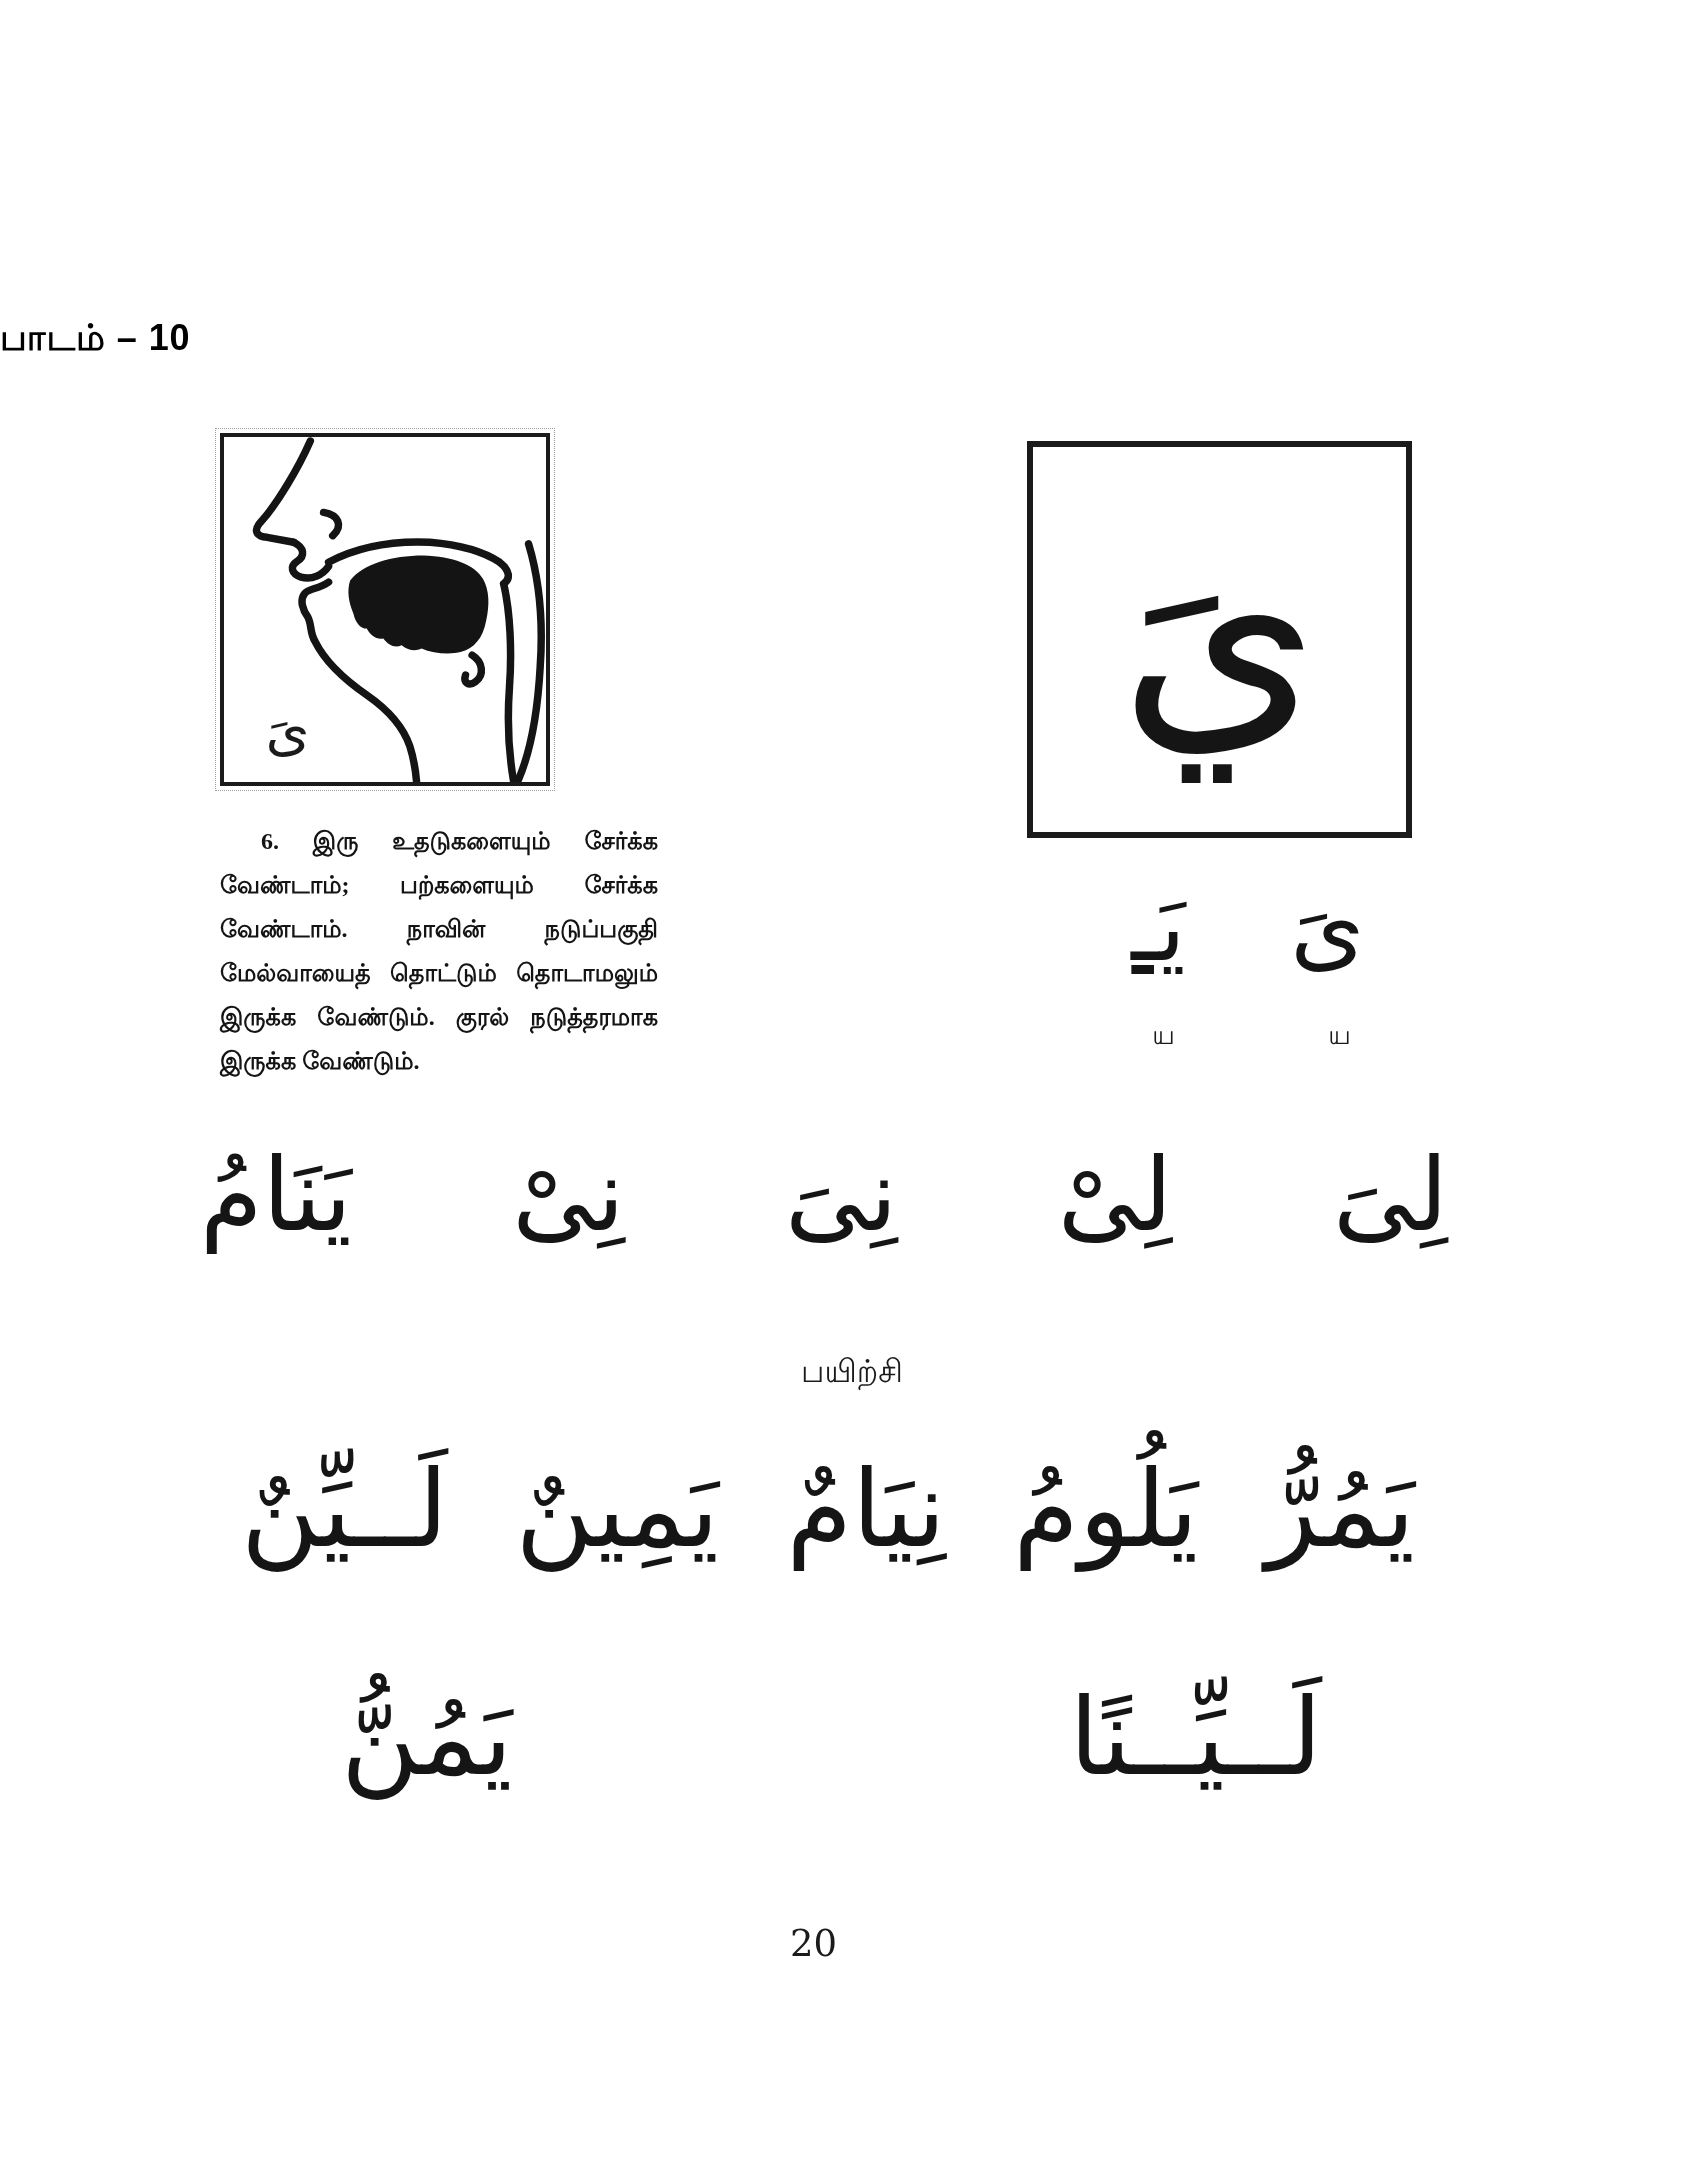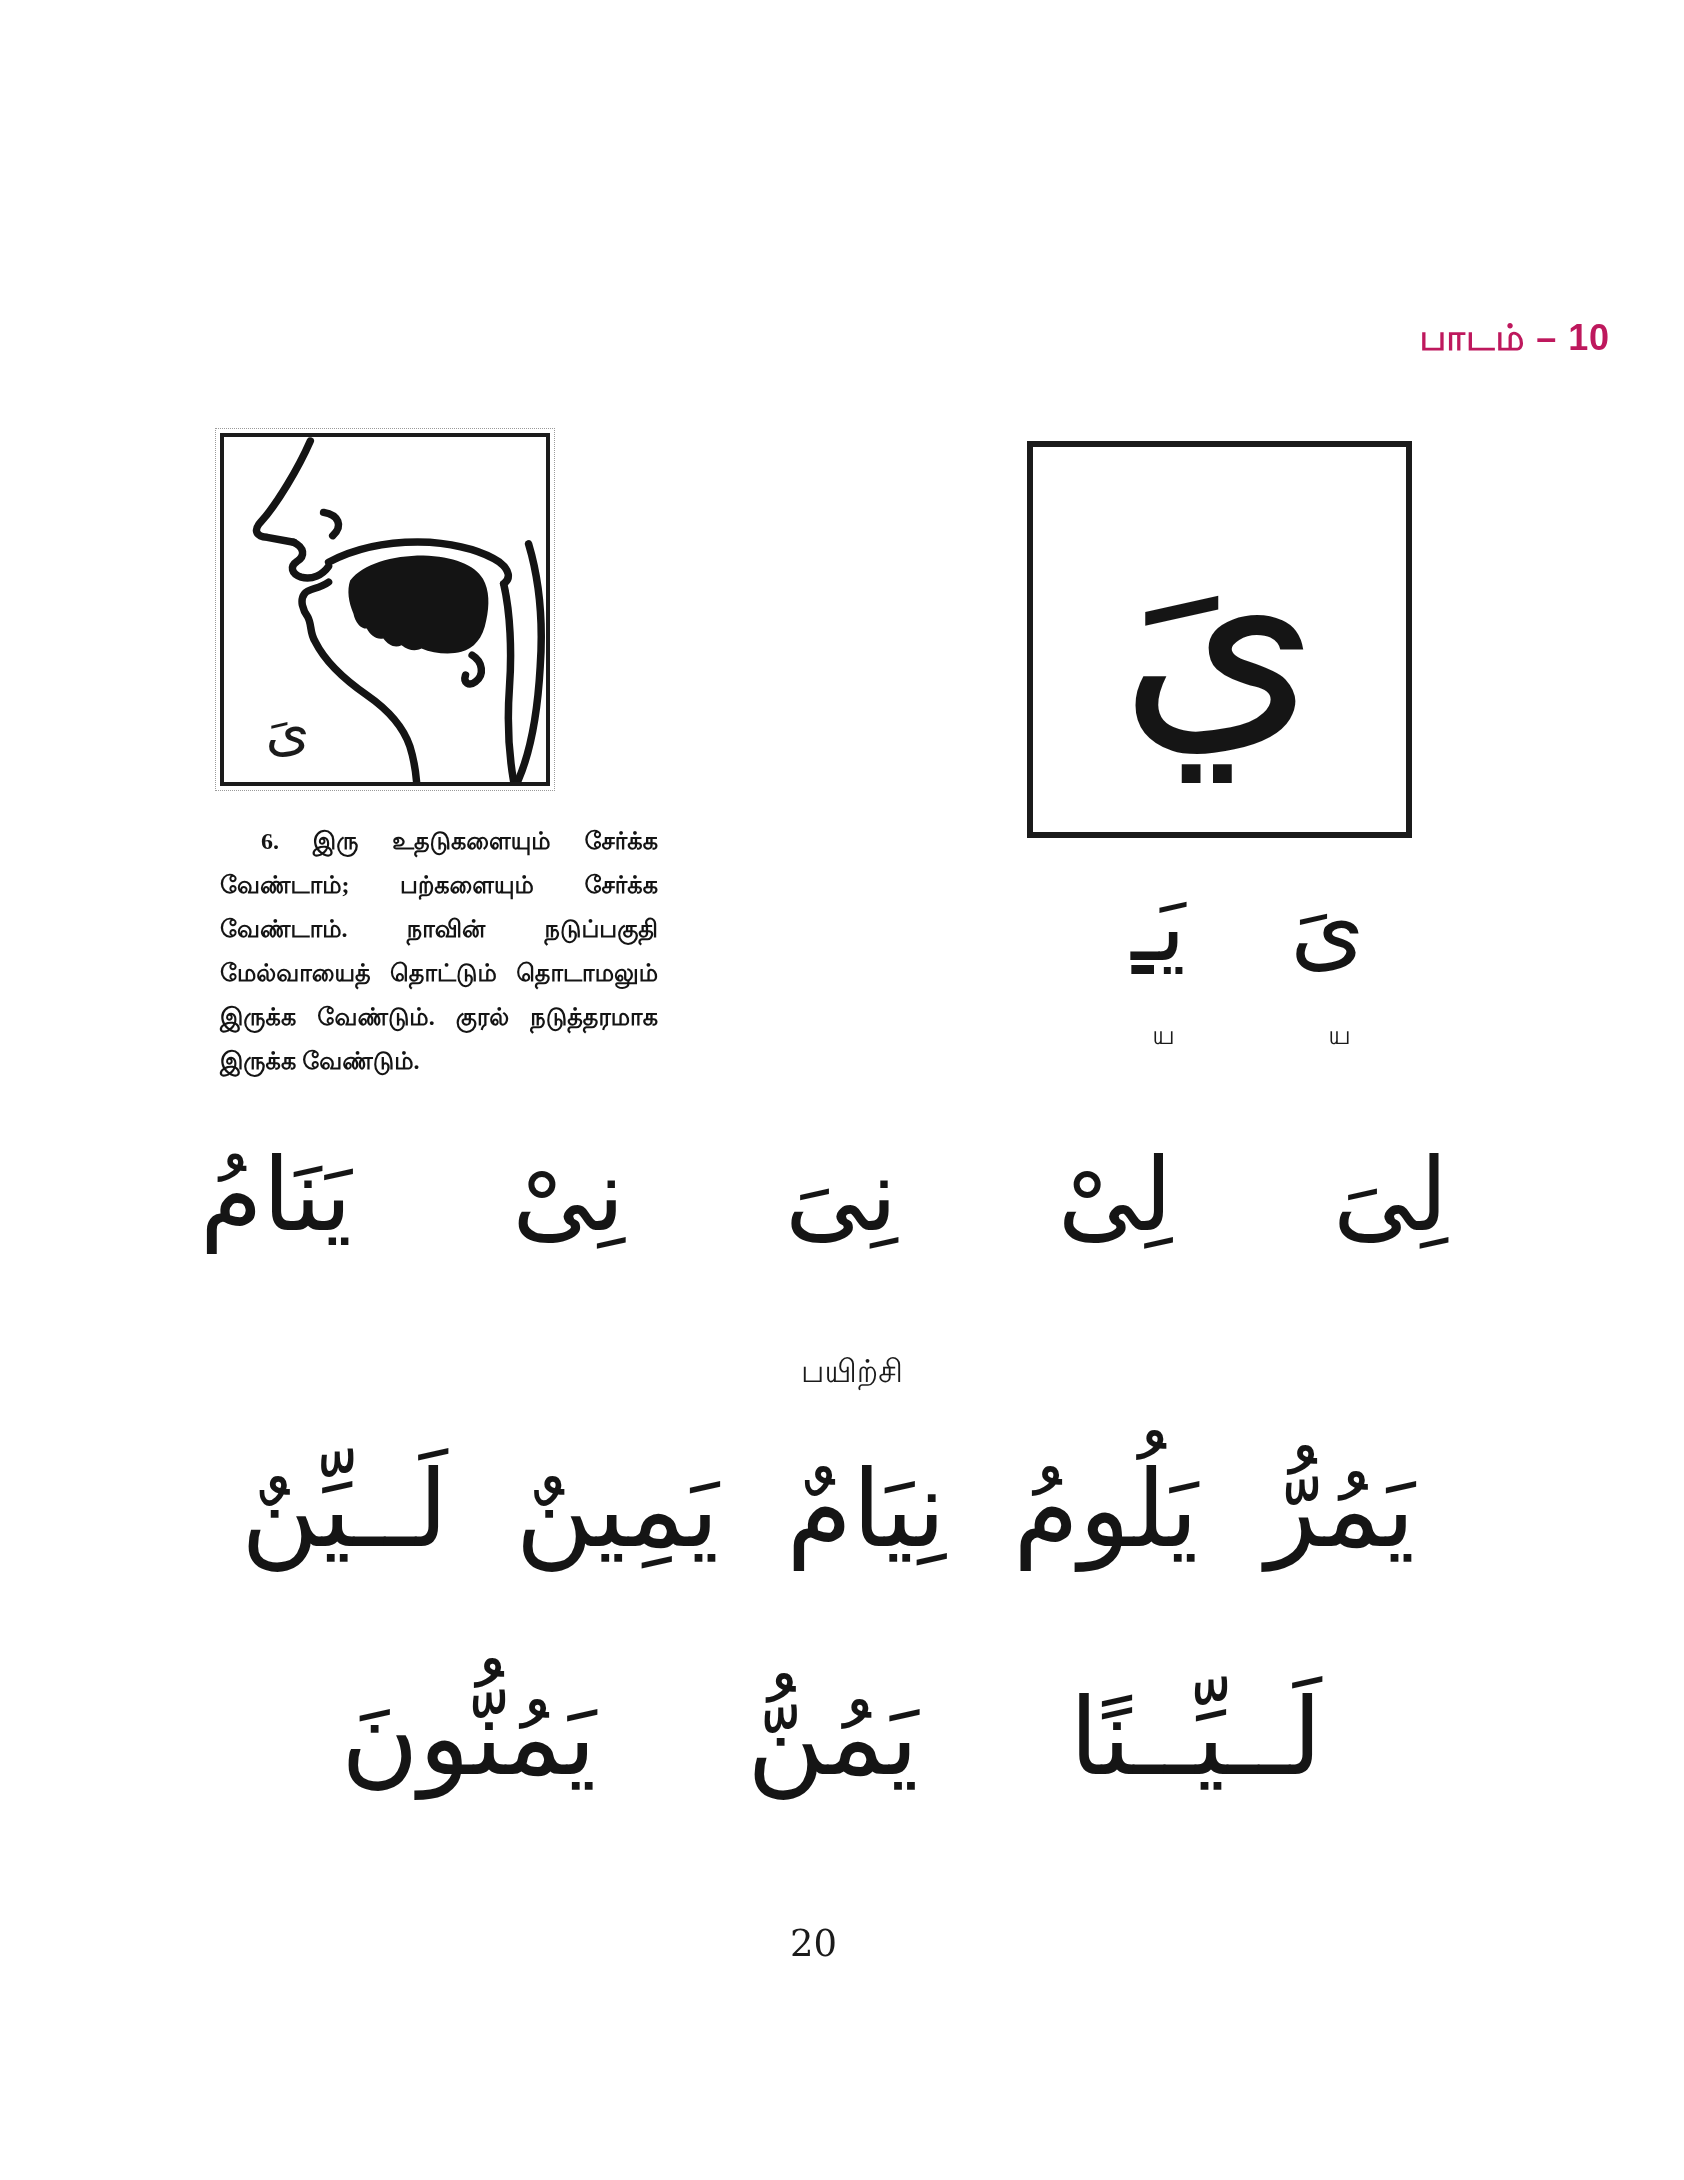--- a/index.html
+++ b/index.html
@@ -17,26 +17,26 @@
     overflow: hidden;
     font-family: "Liberation Sans", sans-serif;
   }
 
   
   .lesson-title {
     position: absolute;
     top: 317px;
     left: 0;
     width: 1610px;
-    text-align: right;
+    text-align: left;
     font-family: "Liberation Sans", sans-serif;
     font-weight: 700;
     font-size: 36px;
     letter-spacing: 0.9px;
-    color: #be185d;
+    color: #000000;
   }
 
   
   .diagram-box {
     position: absolute;
     left: 220px;
     top: 433px;
     width: 330px;
     height: 353px;
     border: 4.3px solid #1b1b1b;
@@ -239,19 +239,18 @@
     <span>يَمُرُّ</span>
     <span>يَلُومُ</span>
     <span>نِيَامٌ</span>
     <span>يَمِينٌ</span>
     <span>لَــيِّنٌ</span>
   </div>
 
   <div class="arabic-row practice-row-2">
     <span>لَــيِّــنًا</span>
     <span>يَمُنُّ</span>
-    <span>يَمُنُّونَ</span>
   </div>
 
   <div class="page-number">20</div>
 
 </div>
 
 
 </body></html>

